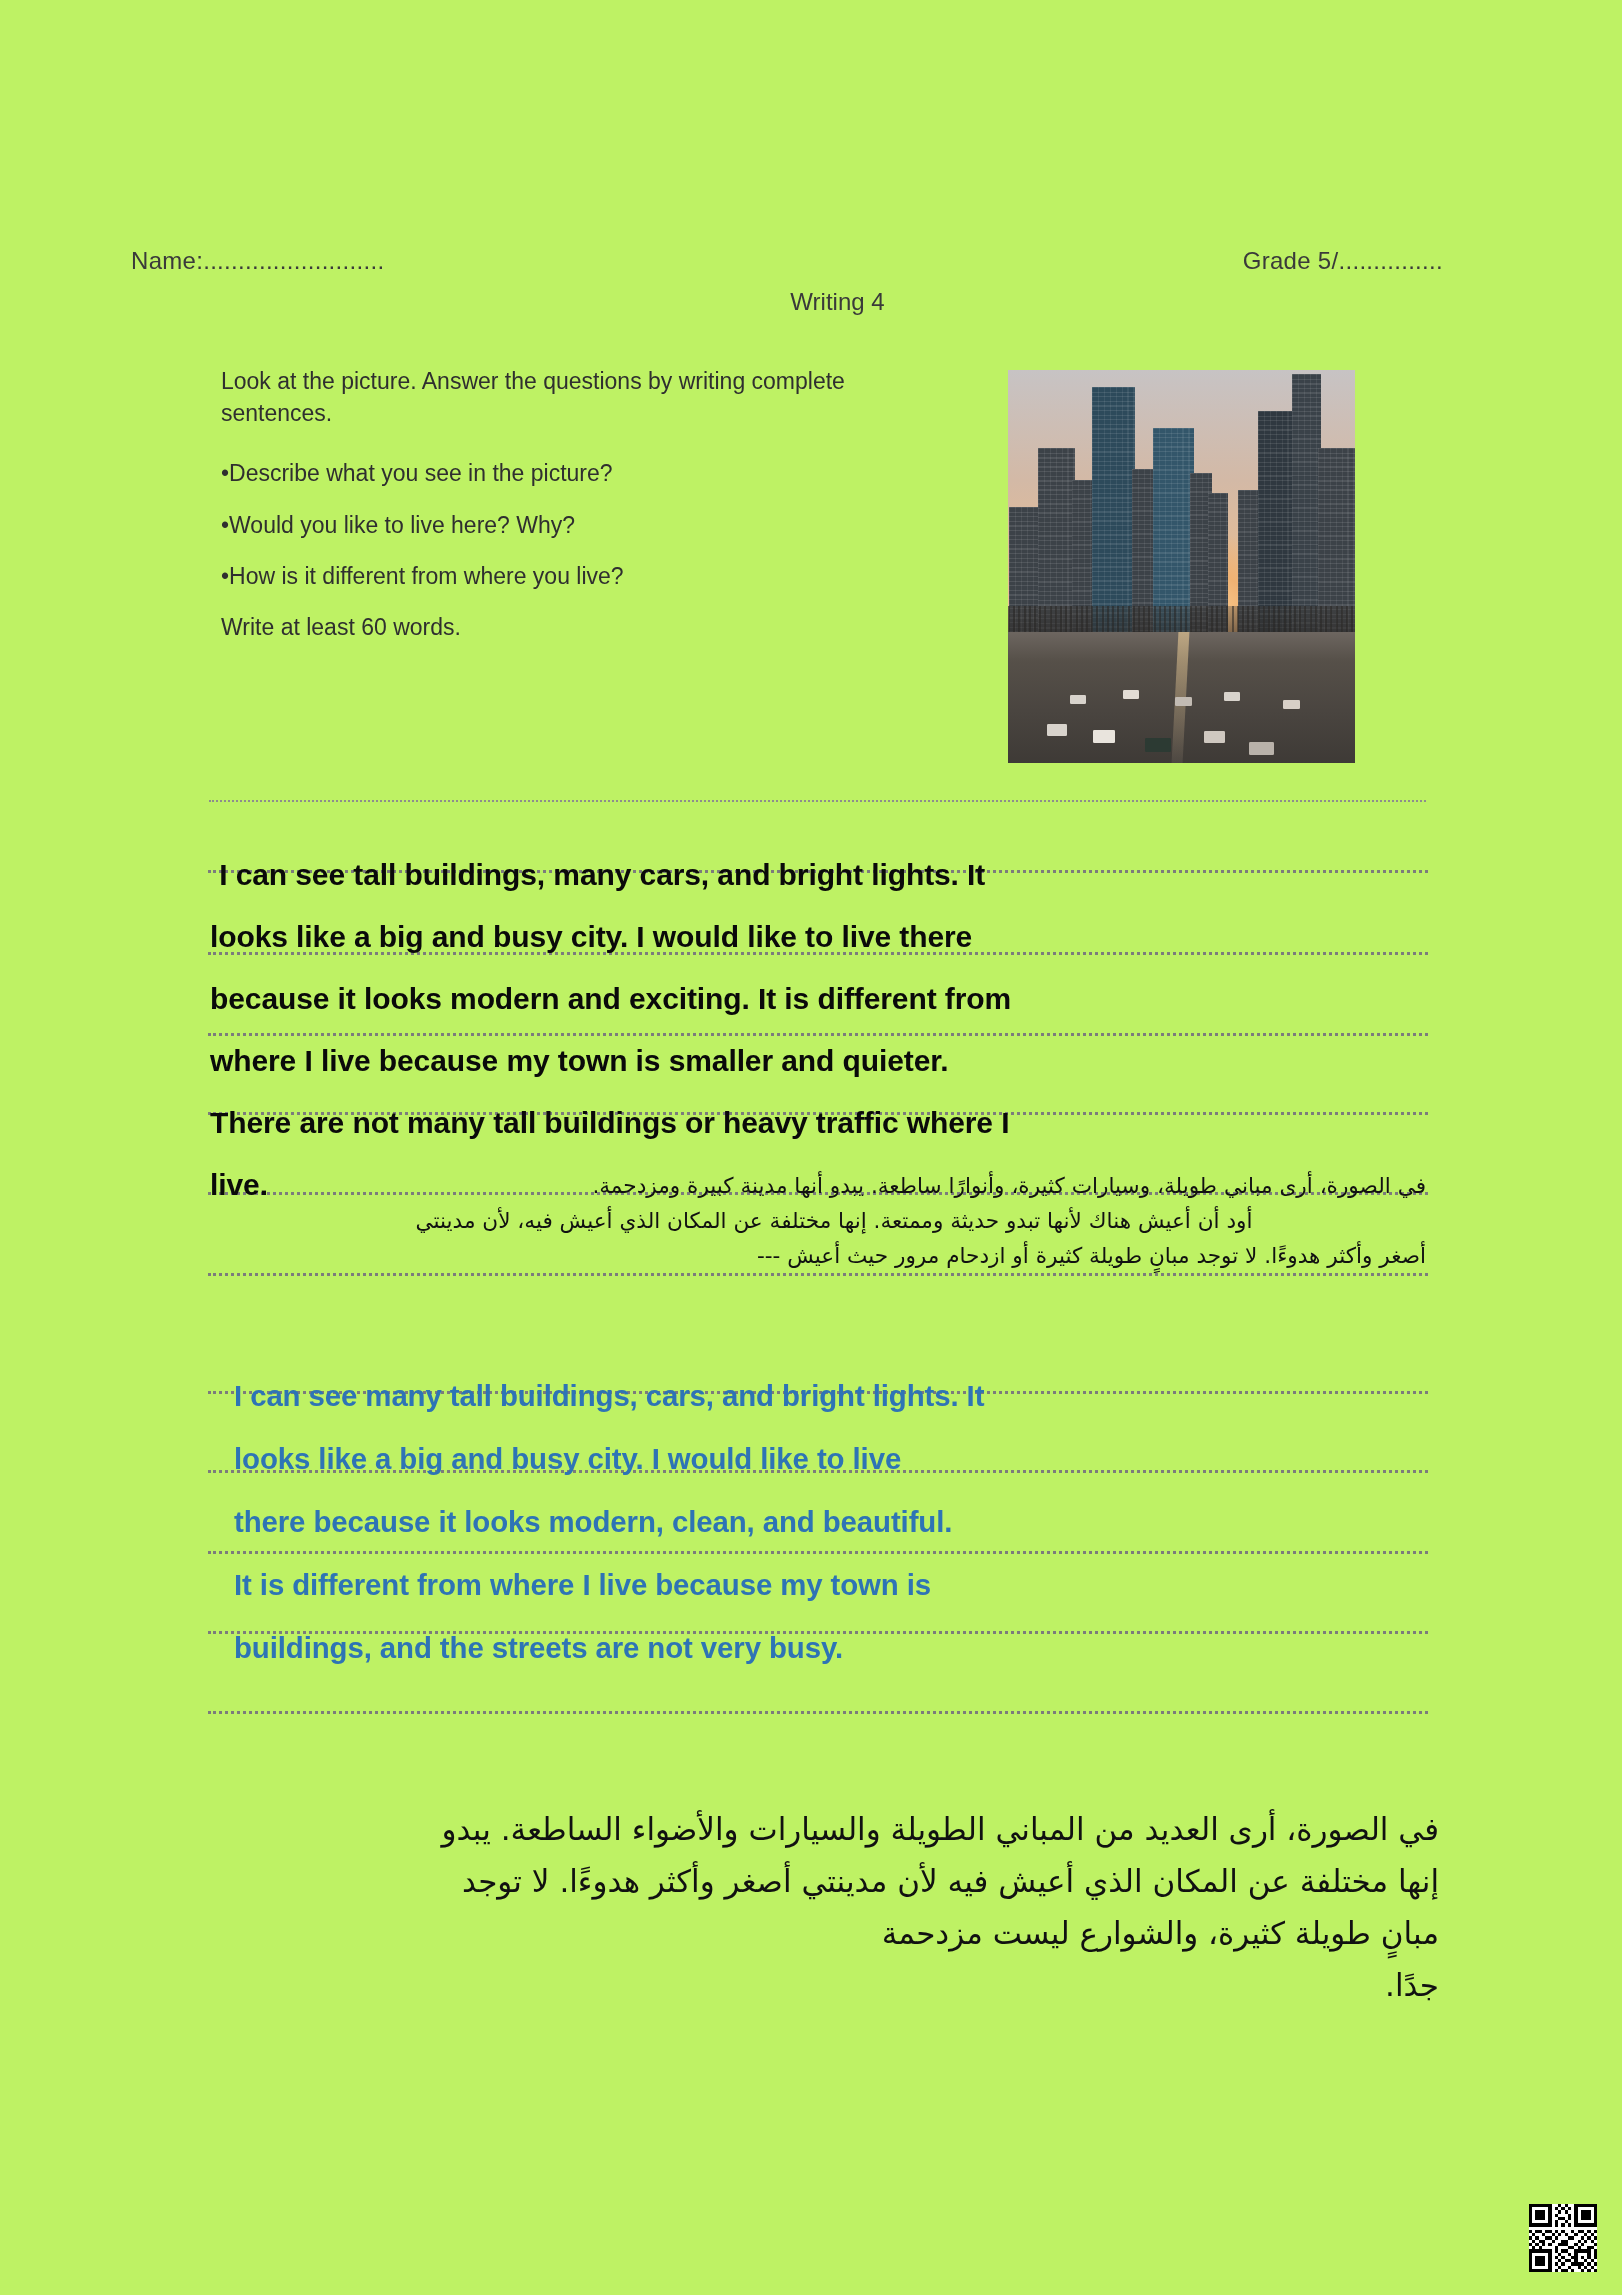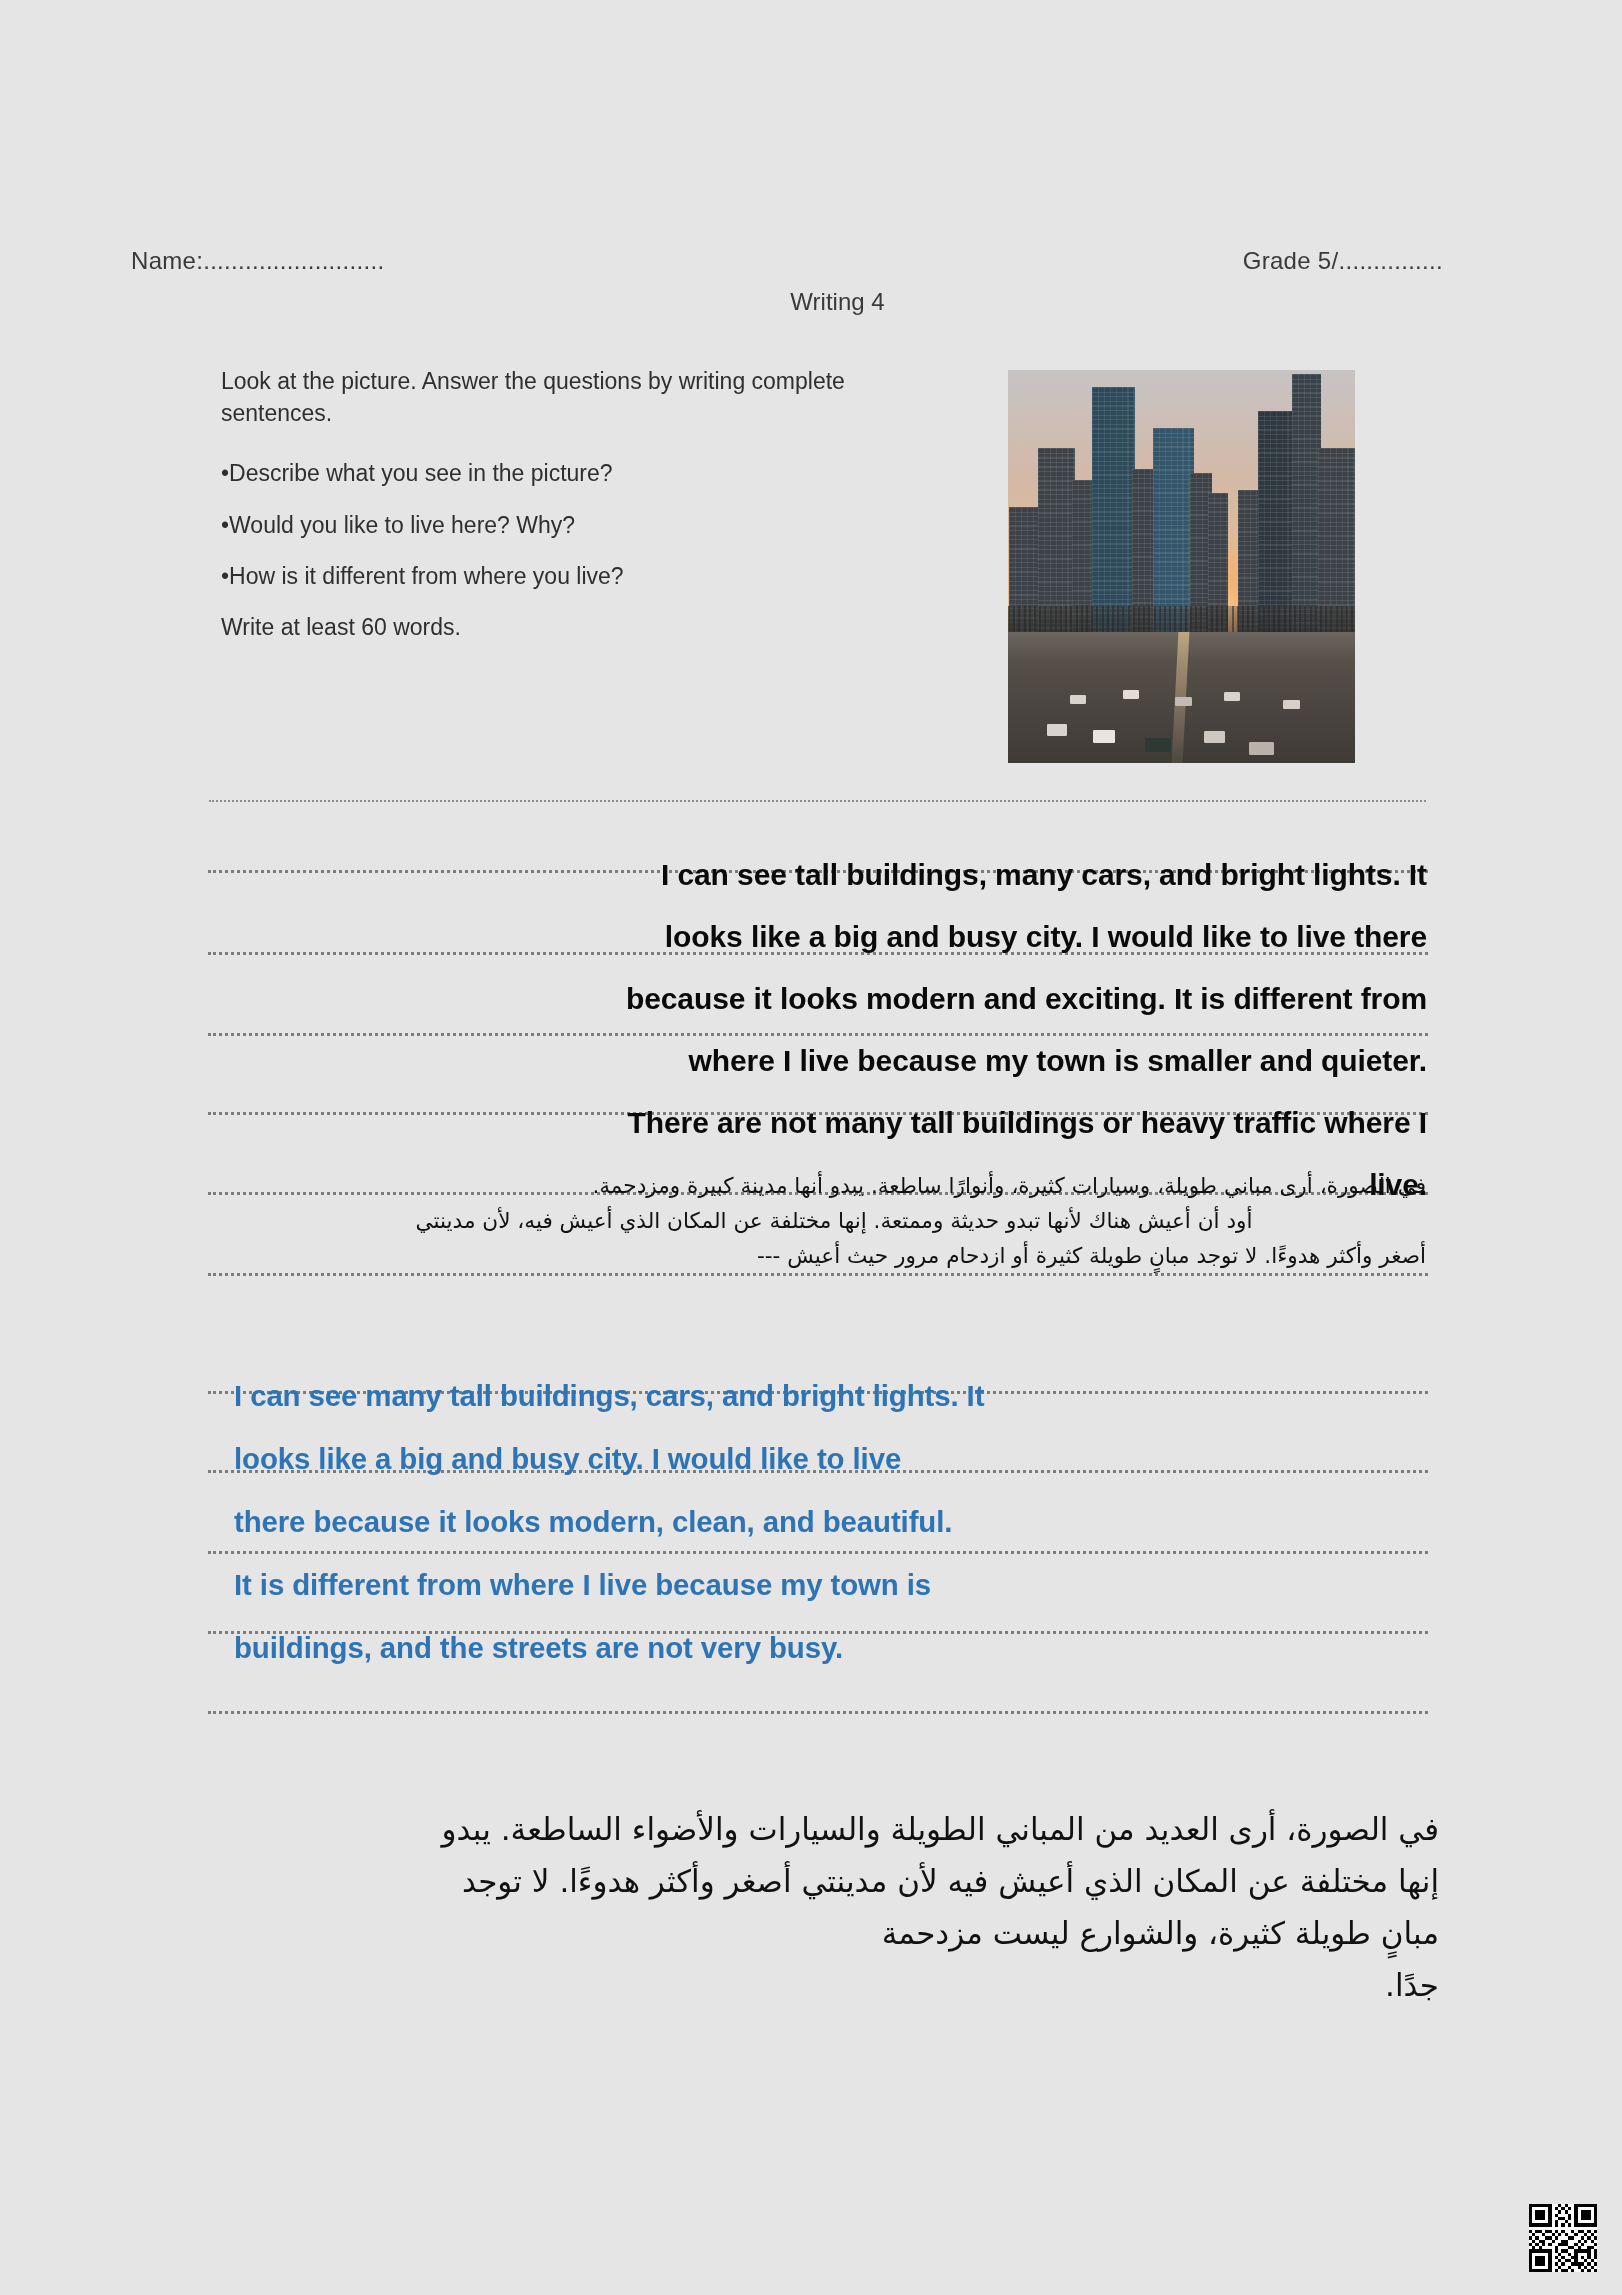--- a/index.html
+++ b/index.html
@@ -13,21 +13,21 @@
     position: relative;
     font-family: "Liberation Sans", sans-serif;
     overflow: hidden;
   }
 
   .page {
     position: absolute;
     left: 0; top: 0;
     width: 1623px;
     height: 2295px;
-    background: #e5e5e5;
+    background: #bef264;
   }
 
   
   .hdr {
     position: absolute;
     top: 247px;
     left: 131px;
     width: 1374px;
     display: flex;
     justify-content: space-between;
@@ -145,28 +145,27 @@
   .rule-line {
     position: absolute;
     left: 0;
     width: 1220px;
     border-top: 3.3px dotted #7c7c7c;
   }
 
   
   .ans-black {
     position: absolute;
-    left: 197px;
+    left: 210px;
     width: 1230px;
     color: #0a0a0a;
     font-weight: bold;
     font-size: 30px;
     line-height: 62px;
     letter-spacing: -0.1px;
-    text-align: right;
   }
   .ans-black .ln { display: block; white-space: nowrap; }
   .ans-black .ln.first { text-indent: 9.2px; }
 
   
   .ar-small {
     position: absolute;
     left: 196px;
     width: 1230px;
     direction: rtl;

